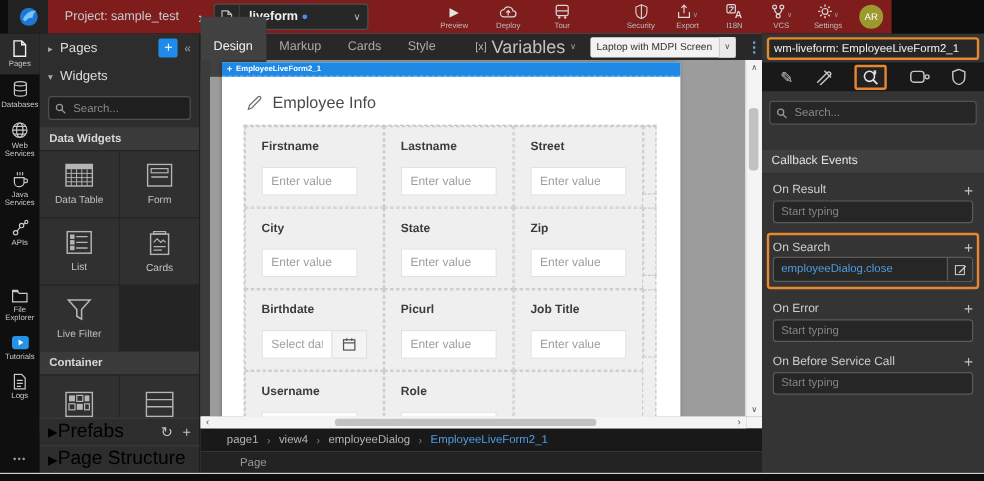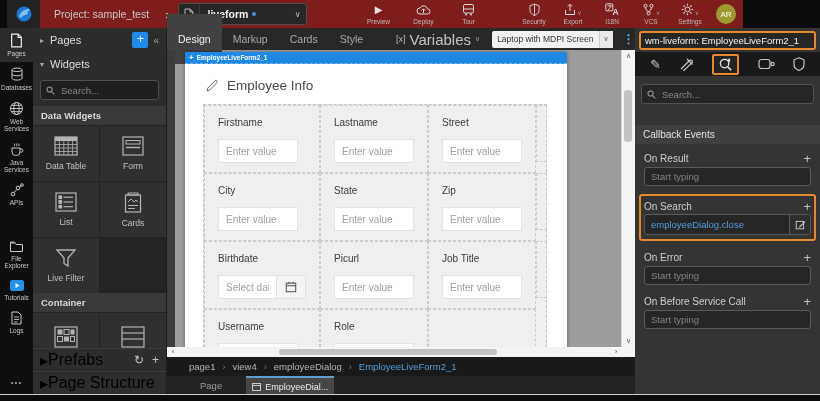--- a/index.html
+++ b/index.html
@@ -84,21 +84,21 @@
   .selbar{height:11px;background:#1e88e5;display:flex;align-items:center;padding:0 4px;gap:3px;
           border-bottom:1px dashed #7fb3e8;cursor:pointer}
   .selbar .mv{color:#fff;font-size:8px;font-weight:bold;line-height:8px}
   .selbar .st{color:#fff;font-size:6.5px;font-weight:bold}
   .form-head{display:flex;align-items:center;gap:8px;padding:14px 0 11px 20px}
   .form-head .ft{font-size:13.5px;color:#4a4a4a}
   .fgrid{margin:0 20px 0 18px;display:grid;grid-template-columns:1fr 1fr 1fr 11px;background:#efefef;
          border:1px dashed #c5c5c5}
   .fcell{border:1px dashed #cccccc;padding:11px 13px 0;height:55px;background:#efefef}
   .fcell.sliver{padding:0}
-  .flabel{font-size:10px;font-weight:normal;color:#3c3c3c;margin-bottom:11px}
+  .flabel{font-size:10px;font-weight:bold;color:#3c3c3c;margin-bottom:11px}
   .finput{width:80px;height:24px;background:#fff;border:1px solid #e2e2e2;font-size:10px;color:#555;
           padding:0 7px;outline:none;box-sizing:border-box;font-family:"Liberation Sans",sans-serif}
   .finput::placeholder{color:#9e9e9e}
   .dategroup{display:flex;width:88px}
   .dategroup .finput{width:58px;border-right:none}
   .dbtn{width:30px;height:24px;background:#f4f4f4;border:1px solid #e2e2e2;display:flex;align-items:center;
         justify-content:center;cursor:pointer;box-sizing:border-box}
   
   .vscroll{position:absolute;right:0;top:0;bottom:0;width:13px;background:#f4f4f4;border-left:1px solid #dadada}
   .varrow{height:12px;display:flex;align-items:center;justify-content:center;color:#555;font-size:7px;cursor:pointer}
@@ -618,29 +618,20 @@
       <span class="crumb-sep">›</span>
       <span class="crumb">view4</span>
       <span class="crumb-sep">›</span>
       <span class="crumb">employeeDialog</span>
       <span class="crumb-sep">›</span>
       <span class="crumb link">EmployeeLiveForm2_1</span>
     </div>
 
     <div class="tabbar">
       <span class="pagetab">Page</span>
-      <div class="activetab">
-        <span>
-          <svg width="9" height="8" viewBox="0 0 9 8">
-              <rect x="0.5" y="0.5" width="8" height="7" fill="none" stroke="#c9c9c9" stroke-width="1"></rect>
-              <line x1="0.5" y1="2.5" x2="8.5" y2="2.5" stroke="#c9c9c9" stroke-width="1"></line>
-            </svg>
-        </span>
-        <span class="atlabel">EmployeeDial...</span>
-      </div>
     </div>
   </div>
 
   <div class="rpanel">
     <div class="rtitle">
       <span>wm-liveform: EmployeeLiveForm2_1</span>
     </div>
     <div class="ricons">
       <span class="ricon pencil">✎</span>
       <span class="ricon">

